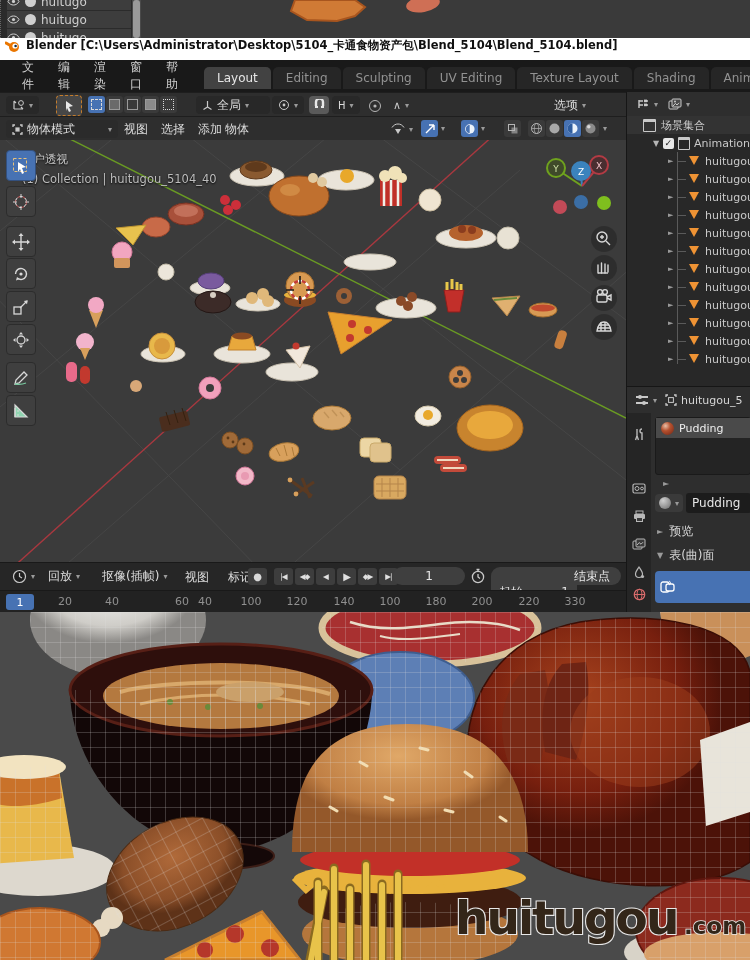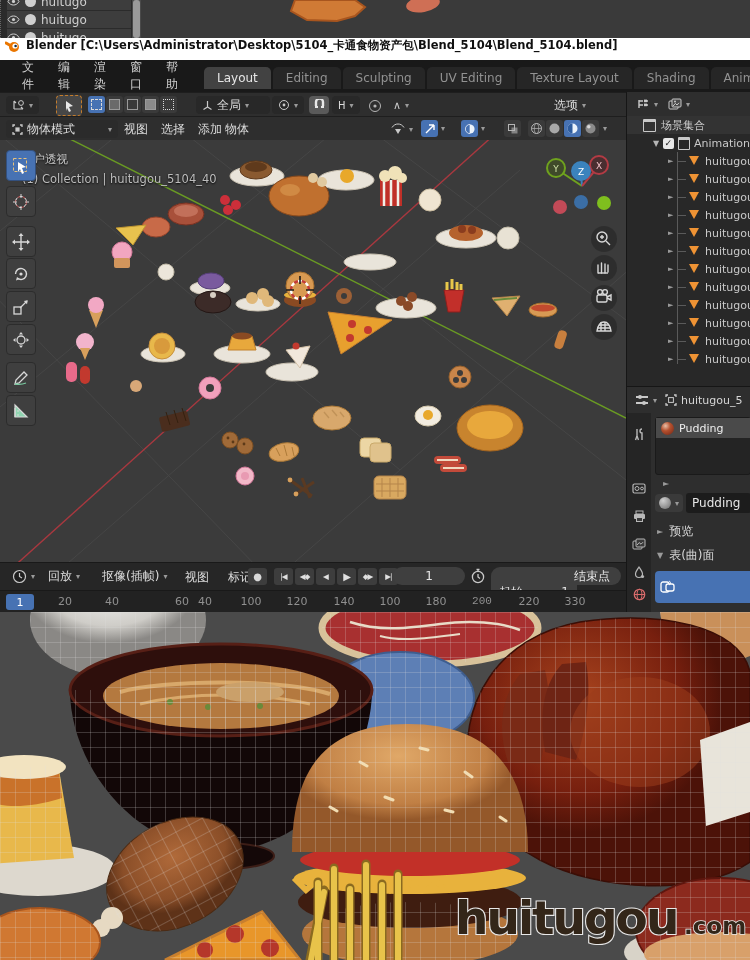--- a/index.html
+++ b/index.html
@@ -888,21 +888,21 @@
       </span>
     <span class="tick" style="left:65px;">20</span>
     <span class="tick" style="left:112px;">40</span>
     <span class="tick" style="left:142px;margin-left:40px;">60</span>
     <span class="tick" style="left:205px;">40</span>
     <span class="tick" style="left:251px;">100</span>
     <span class="tick" style="left:297px;">120</span>
     <span class="tick" style="left:344px;">140</span>
     <span class="tick" style="left:390px;">100</span>
     <span class="tick" style="left:436px;">180</span>
-    <span class="tick" style="left:482px;font-family:Liberation Mono, monospace;">200</span>
+    <span class="tick" style="left:482px;">200</span>
     <span class="tick" style="left:529px;">220</span>
     <span class="tick" style="left:575px;">330</span>
   </div>
 
   <div class="abs render-img">
     <svg width="750" height="348" viewBox="0 0 750 348">
       <defs>
         <pattern id="wg" width="15" height="15" patternUnits="userSpaceOnUse">
           <path d="M0 0H15M0 0V15" stroke="#e0e0e0" stroke-width="0.8" opacity="0.55" fill="none"></path>
         </pattern>

